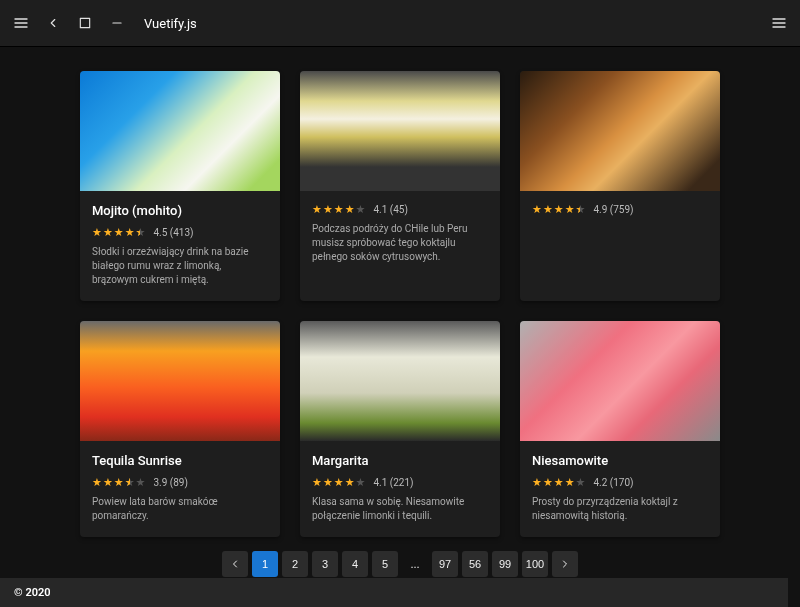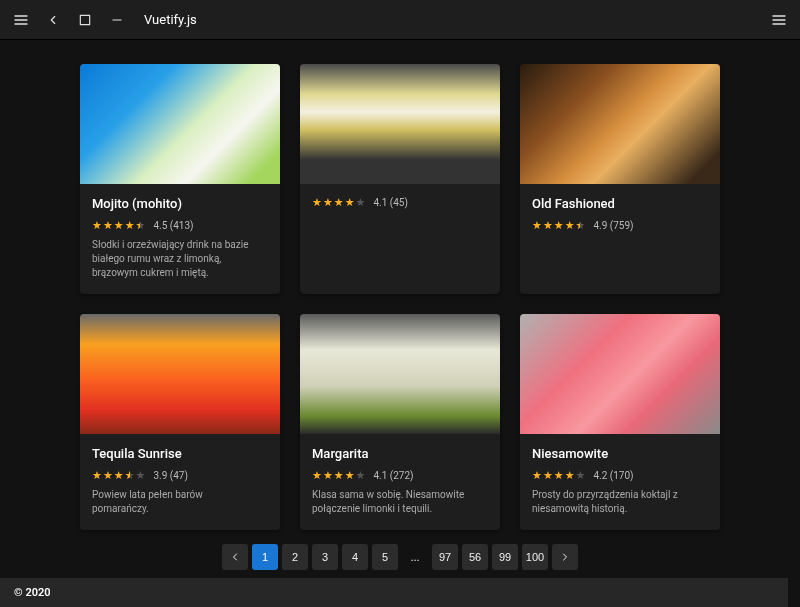--- a/index.html
+++ b/index.html
@@ -6,21 +6,21 @@
 body {
   width: 800px;
   height: 607px;
   background: #121212;
   font-family: -apple-system, BlinkMacSystemFont, "Segoe UI", Roboto, sans-serif;
   color: #fff;
   overflow: hidden;
   position: relative;
 }
 .topbar {
-  height: 40px;
+  height: 47px;
   background: #1e1e1e;
   display: flex;
   align-items: center;
   padding: 0 12px;
   border-bottom: 1px solid #000;
 }
 .topbar .icon { width: 18px; height: 18px; display: flex; align-items: center; justify-content: center; margin-right: 14px; color: #e0e0e0; cursor: pointer; }
 .topbar .title { font-size: 13px; color: #fff; margin-left: 4px; }
 .topbar .spacer { flex: 1; }
 .content {
@@ -155,26 +155,26 @@
           <div class="rating-row">
             <div class="stars">
               <span class="star full">★</span>
               <span class="star full">★</span>
               <span class="star full">★</span>
               <span class="star full">★</span>
               <span class="star">★</span>
             </div>
             <span class="rating-text">4.1 (45)</span>
           </div>
+          <div class="desc">Podczas podróży do CHile lub Peru musisz spróbować tego koktajlu pełnego soków cytrusowych.</div>
         </div>
       </div>
       <div class="card">
         <div class="img img-old"></div>
         <div class="body">
-          <div class="title">Old Fashioned</div>
           <div class="rating-row">
             <div class="stars">
               <span class="star full">★</span>
               <span class="star full">★</span>
               <span class="star full">★</span>
               <span class="star full">★</span>
               <span class="star half">★</span>
             </div>
             <span class="rating-text">4.9 (759)</span>
           </div>
@@ -185,38 +185,38 @@
         <div class="body">
           <div class="title">Tequila Sunrise</div>
           <div class="rating-row">
             <div class="stars">
               <span class="star full">★</span>
               <span class="star full">★</span>
               <span class="star full">★</span>
               <span class="star half">★</span>
               <span class="star">★</span>
             </div>
-            <span class="rating-text">3.9 (47)</span>
-          </div>
-          <div class="desc">Powiew lata pełen barów pomarańczy.</div>
+            <span class="rating-text">3.9 (89)</span>
+          </div>
+          <div class="desc">Powiew lata barów smakóœ pomarańczy.</div>
         </div>
       </div>
       <div class="card">
         <div class="img img-margarita"></div>
         <div class="body">
           <div class="title">Margarita</div>
           <div class="rating-row">
             <div class="stars">
               <span class="star full">★</span>
               <span class="star full">★</span>
               <span class="star full">★</span>
               <span class="star full">★</span>
               <span class="star">★</span>
             </div>
-            <span class="rating-text">4.1 (272)</span>
+            <span class="rating-text">4.1 (221)</span>
           </div>
           <div class="desc">Klasa sama w sobię. Niesamowite połączenie limonki i tequili.</div>
         </div>
       </div>
       <div class="card">
         <div class="img img-cosmo"></div>
         <div class="body">
           <div class="title">Niesamowite</div>
           <div class="rating-row">
             <div class="stars">

